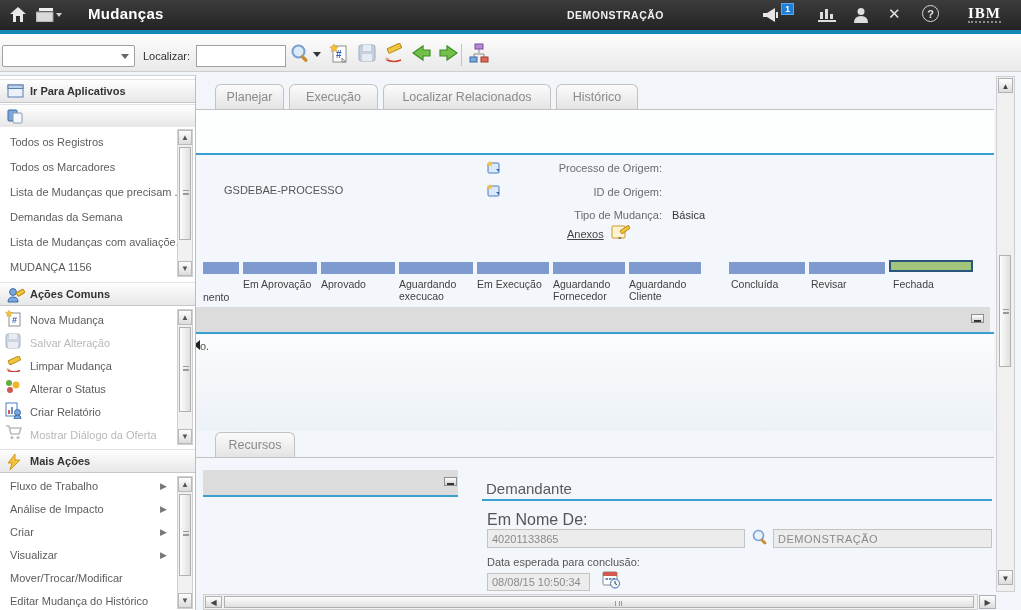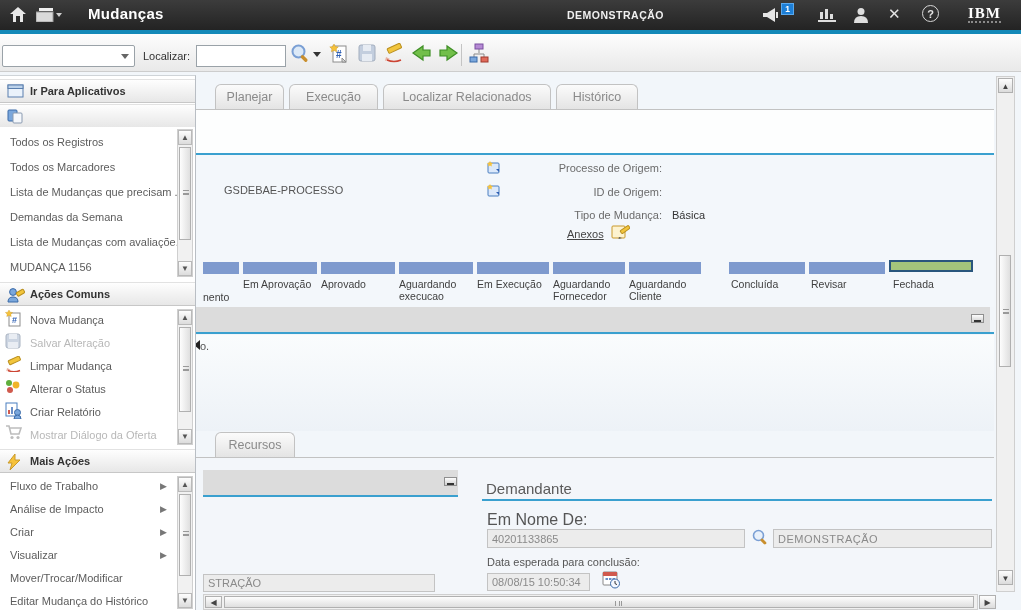--- a/index.html
+++ b/index.html
@@ -250,21 +250,20 @@
   <div class="abs fragtext" style="left:200px;top:340px;">o.</div>
   <div class="abs collapser"></div>
 
   <div class="abs tab subtab" style="left:215px;width:80px;">Recursos</div>
   <div class="abs subtabline"></div>
   <div class="abs zone3"></div>
 
   <div class="abs gbar" style="left:203px;top:470px;width:255px;height:25px;"></div>
   <div class="abs minbox" style="left:444px;top:477px;"></div>
   <div class="abs brule" style="left:203px;top:495px;width:255px;"></div>
-  <input class="abs ipt" style="left: 203px; top: 574px; width: 232px; height: 18px;" readonly="" value="STRAÇÃO">
 
   <div class="abs paneltitle" style="left:486px;top:480px;">Demandante</div>
   <div class="abs brule" style="left:482px;top:499px;width:510px;"></div>
   <div class="abs" style="left:487px;top:511px;font-size:16px;color:#555;">Em Nome De:</div>
   <input class="abs ipt" style="left: 487px; top: 529px; width: 258px;" readonly="" value="40201133865">
   <div class="abs" style="left:751px;top:528px;">
     <svg width="18" height="18" viewBox="0 0 18 18">
         <circle cx="7.5" cy="7.5" r="5" fill="#e8f0fa" stroke="#7a9fd4" stroke-width="1.6"></circle>
         <rect x="11" y="10" width="7" height="3" rx="1.4" transform="rotate(45 11 10)" fill="#c98f2e"></rect>
       </svg>

